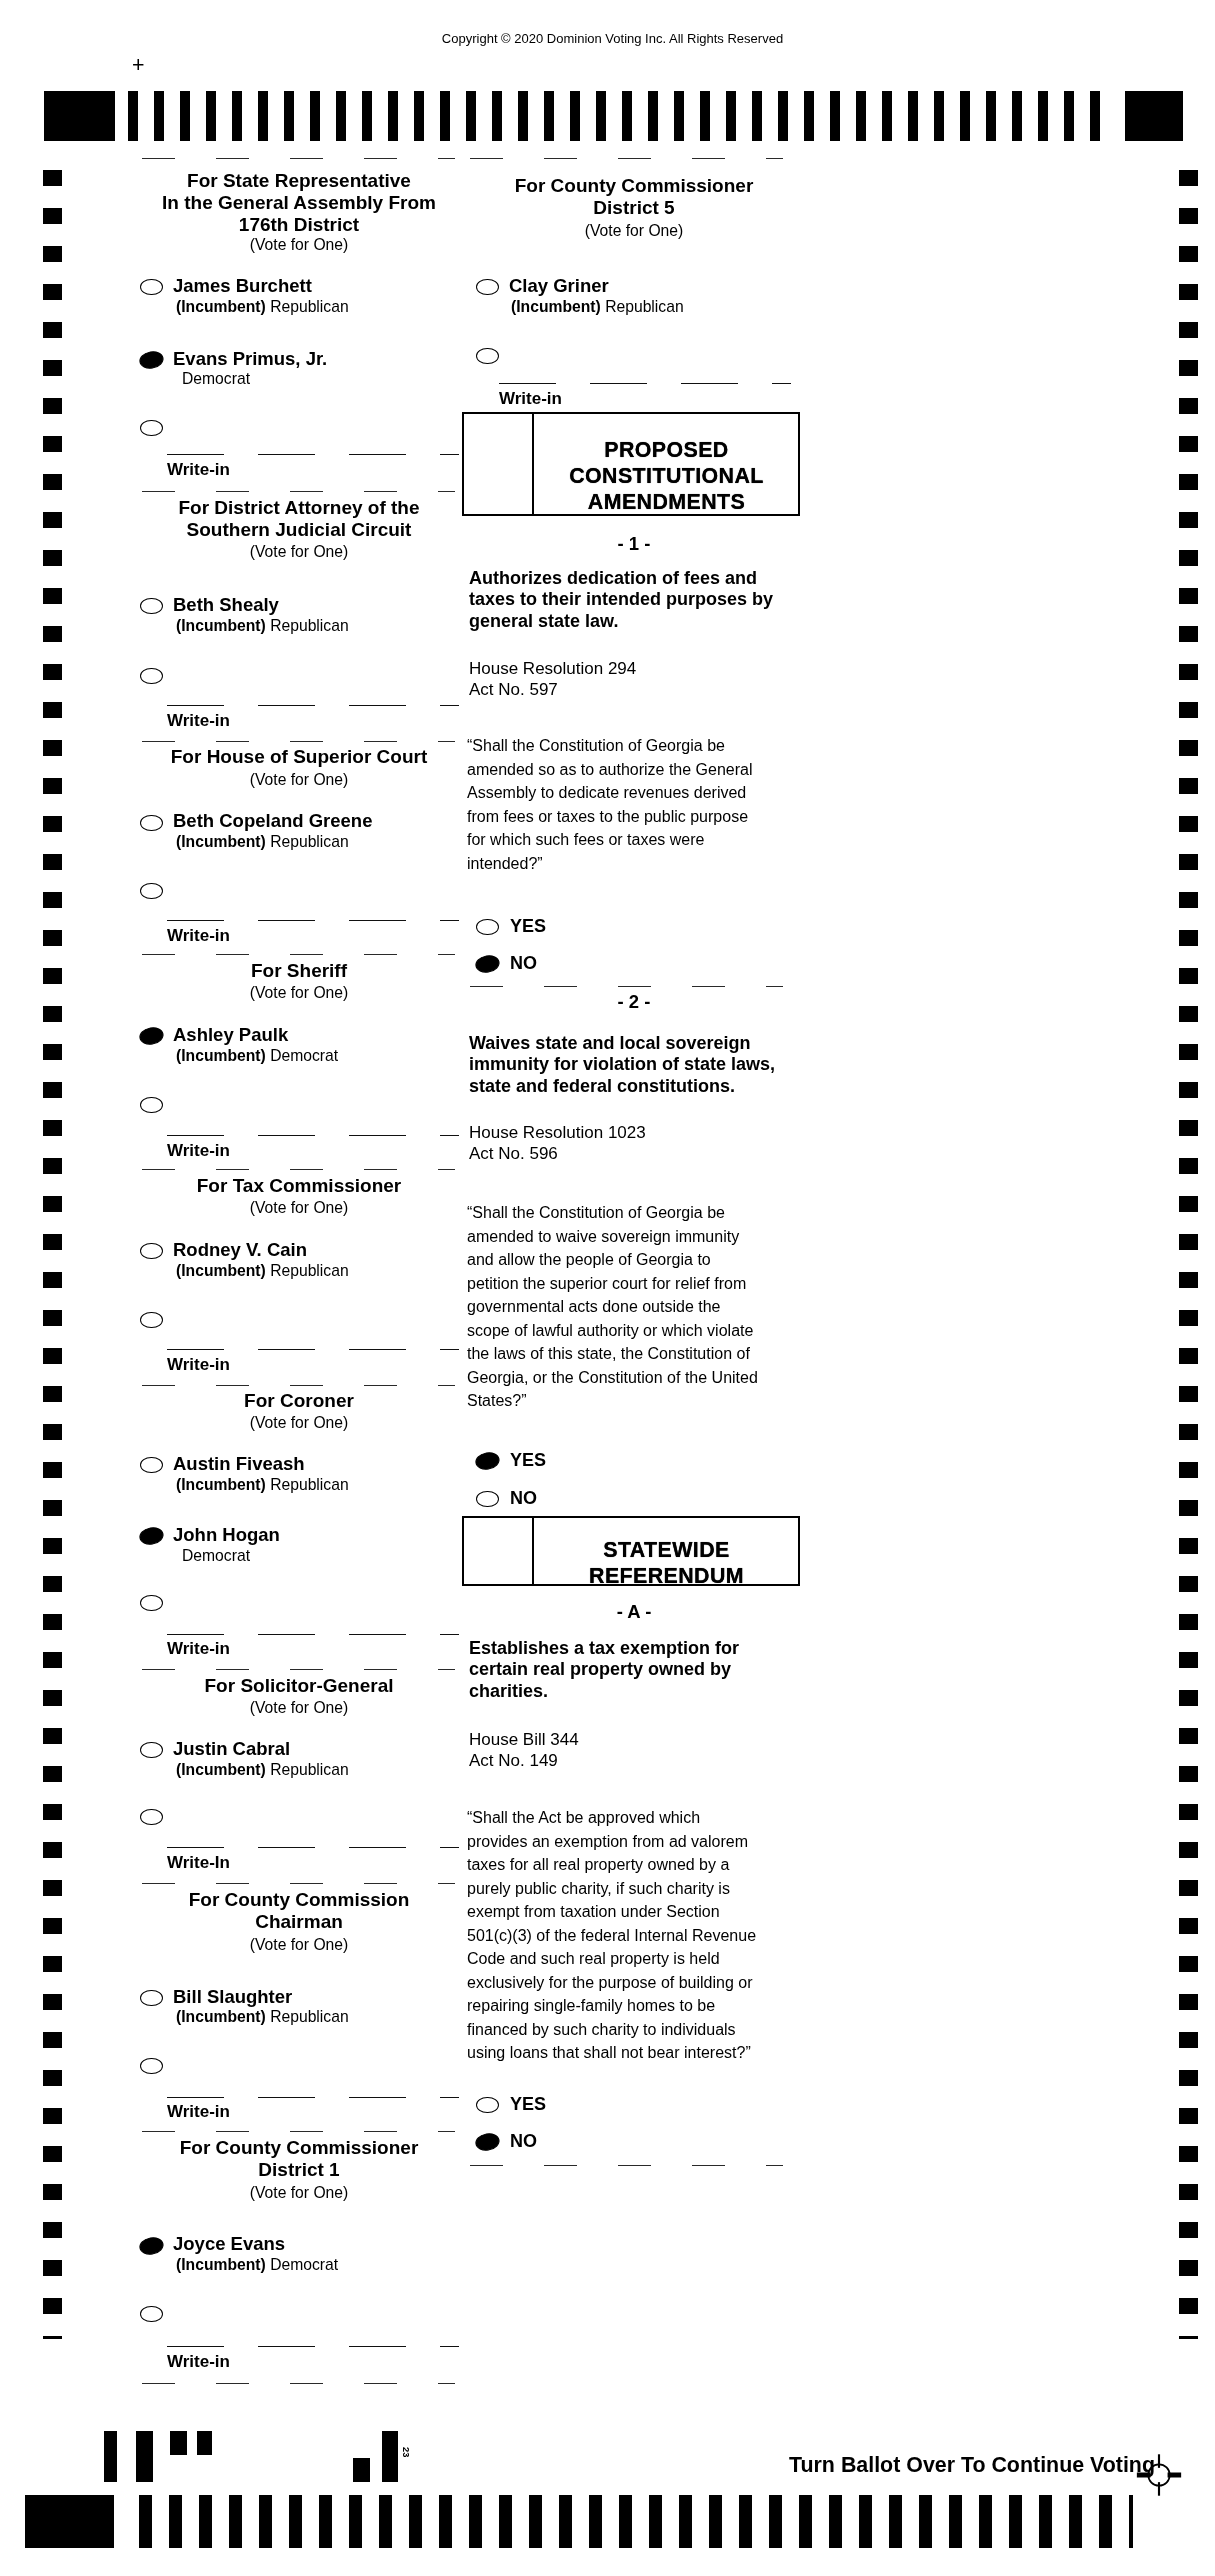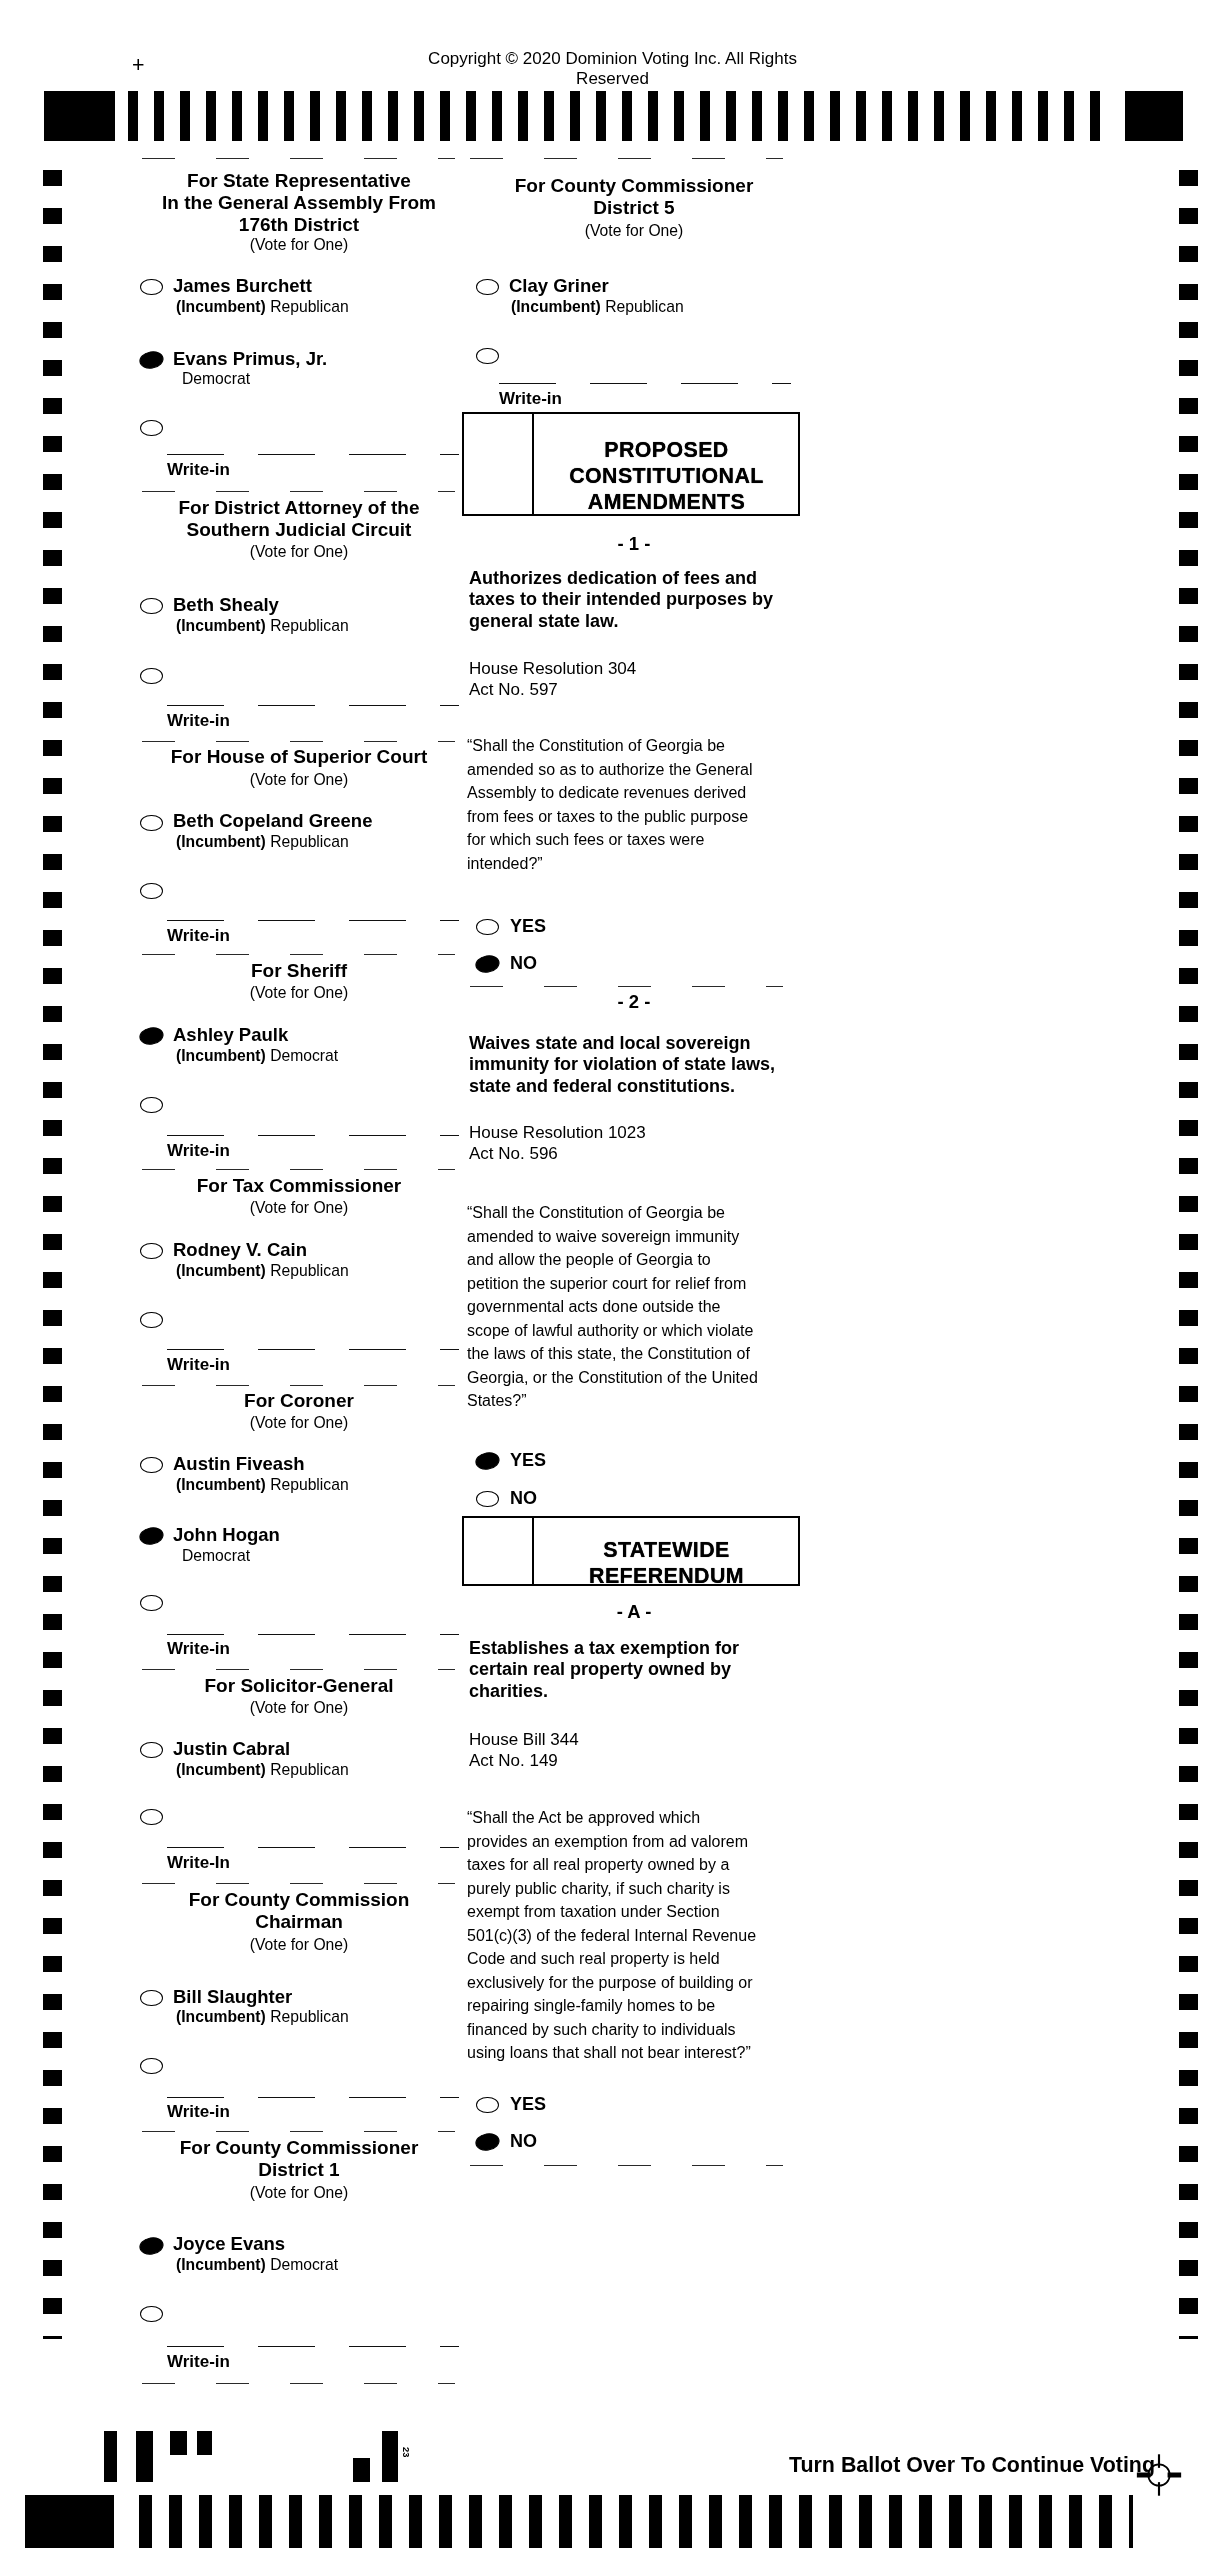--- a/index.html
+++ b/index.html
@@ -12,21 +12,21 @@
   .block-tl{top:91px;left:44px;width:71px;height:50px;background:#000;}
   .block-tr{top:91px;left:1125px;width:58px;height:50px;background:#000;}
   .band-bottom{top:2495px;left:139px;width:994px;height:53px;
             background:repeating-linear-gradient(90deg,#000 0 13px,transparent 13px 30px);}
   .block-bl{top:2495px;left:25px;width:89px;height:53px;background:#000;}
   .side{width:18.5px;height:2169px;top:170px;
         background:repeating-linear-gradient(180deg,#000 0 15.7px,transparent 15.7px 38px);}
   .side.l{left:43px;} .side.r{left:1179px;}
   .bbar{position:absolute;background:#000;}
   
-  .copy{font-size:17px;width:427px;text-align:center;margin-top:18px;}
+  .copy{font-size:13px;width:427px;text-align:center;}
   .plus{font-size:21.4px;font-weight:400;}
   .hdr{font-size:19px;font-weight:700;line-height:22px;text-align:center;
        white-space:pre-line;width:328px;}
   .vote{font-size:15.7px;line-height:17px;text-align:center;width:328px;}
   .cname{font-size:18.5px;font-weight:700;white-space:nowrap;}
   .party{font-size:15.7px;white-space:nowrap;}
   .party .inc{font-weight:700;}
   .wlabel{font-size:17px;font-weight:700;}
   .num{font-size:18.5px;font-weight:700;text-align:center;width:328px;}
   .summary{font-size:18px;font-weight:700;line-height:21.4px;white-space:pre-line;width:335px;}
@@ -177,21 +177,21 @@
     <div class="vline"></div>
     <div class="btitle">PROPOSED
 CONSTITUTIONAL
 AMENDMENTS</div>
   </div>
 
   <div class="abs num" style="top:533px;left:470px">- 1 -</div>
   <div class="abs summary" style="top:568px;left:469px">Authorizes dedication of fees and
 taxes to their intended purposes by
 general state law.</div>
-  <div class="abs refs" style="top:658px;left:469px">House Resolution 304
+  <div class="abs refs" style="top:658px;left:469px">House Resolution 294
 Act No. 597</div>
   <div class="abs quote" style="top:734px;left:467px">“Shall the Constitution of Georgia be
 amended so as to authorize the General
 Assembly to dedicate revenues derived
 from fees or taxes to the public purpose
 for which such fees or taxes were
 intended?”</div>
   <div class="abs oval" style="top:919px;left:476px"></div>
   <div class="abs ynlabel" style="top:916px;left:510px">YES</div>
   <div class="abs oval filled" style="top:956px;left:476px"></div>

